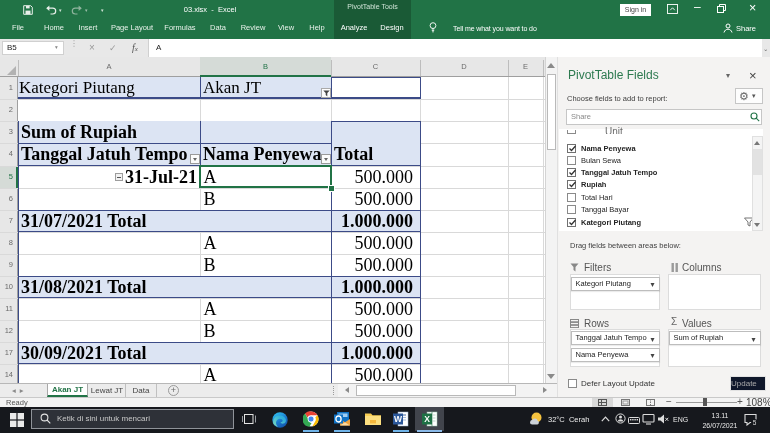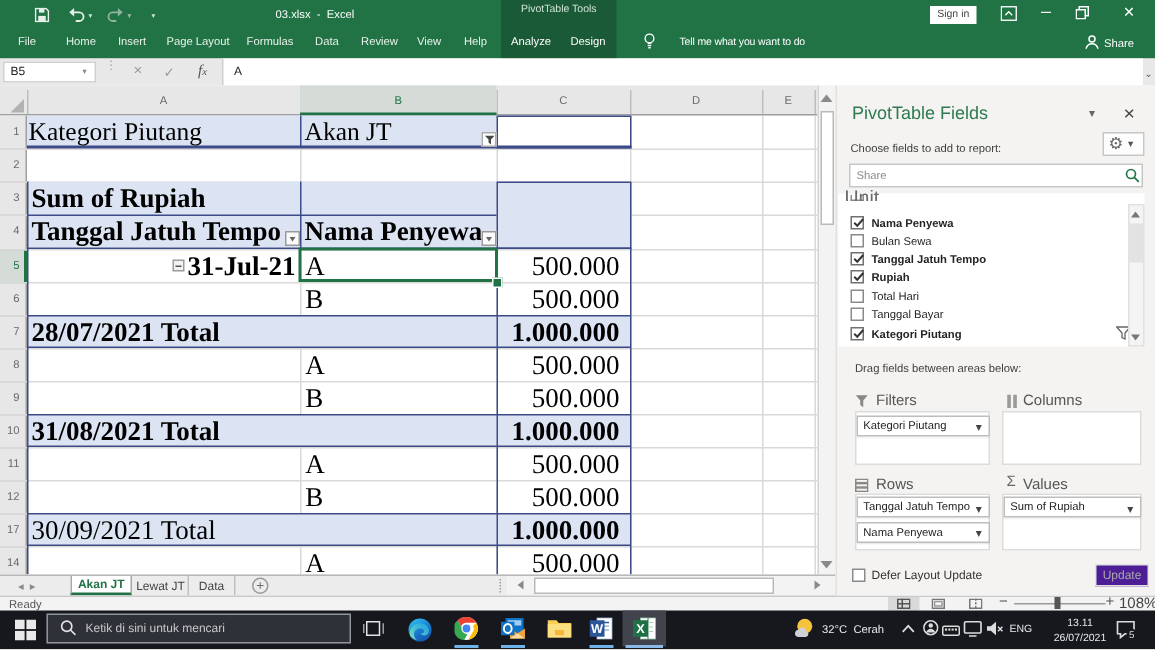--- a/index.html
+++ b/index.html
@@ -154,40 +154,41 @@
 <div class="a" style="left:18px;top:276px;width:402px;height:22px;background:#dce4f3;border-top:1px solid #3c4b87;border-bottom:1px solid #3c4b87;box-sizing:border-box"></div>
 <div class="a" style="left:18px;top:342px;width:402px;height:22px;background:#dce4f3;border-top:1px solid #3c4b87;border-bottom:1px solid #3c4b87;box-sizing:border-box"></div>
 <div class="a" style="left:331px;top:166px;width:1px;height:217px;background:#3c4b87"></div>
 <div class="a" style="left:419.5px;top:166px;width:1.5px;height:217px;background:#3c4b87"></div>
 <div class="a" style="left:18px;top:121px;width:1px;height:262px;background:#3c4b87"></div>
 <div class="a ser f17" style="left:19px;top:77px;width:200px;height:22px;line-height:22px;white-space:nowrap">Kategori Piutang</div>
 <div class="a ser f17" style="left:203px;top:77px;width:120px;height:22px;line-height:22px;white-space:nowrap">Akan JT</div>
 <div class="a ser " style="left:21px;top:121px;width:250px;height:22px;line-height:22px;font-weight:bold;white-space:nowrap">Sum of Rupiah</div>
 <div class="a ser " style="left:21px;top:143px;width:200px;height:22px;line-height:22px;font-weight:bold;white-space:nowrap">Tanggal Jatuh Tempo</div>
 <div class="a ser " style="left:203px;top:143px;width:140px;height:22px;line-height:22px;font-weight:bold;white-space:nowrap">Nama Penyewa</div>
+<div class="a ser " style="left:334px;top:143px;width:80px;height:22px;line-height:22px;font-weight:bold;white-space:nowrap">Total</div>
 <div class="a ser" style="left:60px;top:166px;width:137px;height:22px;line-height:22px;text-align:right;font-weight:bold;white-space:nowrap"><span class="colbtn"></span>31-Jul-21</div>
 <div class="a ser " style="left:203.5px;top:166px;width:40px;height:22px;line-height:22px;white-space:nowrap">A</div>
 <div class="a ser " style="left:203.5px;top:188px;width:40px;height:22px;line-height:22px;white-space:nowrap">B</div>
 <div class="a ser " style="left:203.5px;top:232px;width:40px;height:22px;line-height:22px;white-space:nowrap">A</div>
 <div class="a ser " style="left:203.5px;top:254px;width:40px;height:22px;line-height:22px;white-space:nowrap">B</div>
 <div class="a ser " style="left:203.5px;top:298px;width:40px;height:22px;line-height:22px;white-space:nowrap">A</div>
 <div class="a ser " style="left:203.5px;top:320px;width:40px;height:22px;line-height:22px;white-space:nowrap">B</div>
 <div class="a ser " style="left:203.5px;top:364px;width:40px;height:22px;line-height:22px;white-space:nowrap">A</div>
 <div class="a ser " style="left:331px;top:166px;width:84px;height:22px;line-height:22px;text-align:right;padding-right:2px;box-sizing:border-box;white-space:nowrap">500.000</div>
 <div class="a ser " style="left:331px;top:188px;width:84px;height:22px;line-height:22px;text-align:right;padding-right:2px;box-sizing:border-box;white-space:nowrap">500.000</div>
 <div class="a ser " style="left:331px;top:232px;width:84px;height:22px;line-height:22px;text-align:right;padding-right:2px;box-sizing:border-box;white-space:nowrap">500.000</div>
 <div class="a ser " style="left:331px;top:254px;width:84px;height:22px;line-height:22px;text-align:right;padding-right:2px;box-sizing:border-box;white-space:nowrap">500.000</div>
 <div class="a ser " style="left:331px;top:298px;width:84px;height:22px;line-height:22px;text-align:right;padding-right:2px;box-sizing:border-box;white-space:nowrap">500.000</div>
 <div class="a ser " style="left:331px;top:320px;width:84px;height:22px;line-height:22px;text-align:right;padding-right:2px;box-sizing:border-box;white-space:nowrap">500.000</div>
 <div class="a ser " style="left:331px;top:364px;width:84px;height:22px;line-height:22px;text-align:right;padding-right:2px;box-sizing:border-box;white-space:nowrap">500.000</div>
-<div class="a ser " style="left:21px;top:210px;width:250px;height:22px;line-height:22px;font-weight:bold;white-space:nowrap">28/07/2021 Total</div>
+<div class="a ser " style="left:21px;top:210px;width:250px;height:22px;line-height:22px;font-weight:bold;white-space:nowrap">31/07/2021 Total</div>
 <div class="a ser " style="left:331px;top:210px;width:84px;height:22px;line-height:22px;font-weight:bold;text-align:right;padding-right:2px;box-sizing:border-box;white-space:nowrap">1.000.000</div>
 <div class="a ser " style="left:21px;top:276px;width:250px;height:22px;line-height:22px;font-weight:bold;white-space:nowrap">31/08/2021 Total</div>
 <div class="a ser " style="left:331px;top:276px;width:84px;height:22px;line-height:22px;font-weight:bold;text-align:right;padding-right:2px;box-sizing:border-box;white-space:nowrap">1.000.000</div>
-<div class="a ser " style="left:21px;top:342px;width:250px;height:22px;line-height:22px;font-weight:normal;white-space:nowrap">30/09/2021 Total</div>
+<div class="a ser " style="left:21px;top:342px;width:250px;height:22px;line-height:22px;font-weight:bold;white-space:nowrap">30/09/2021 Total</div>
 <div class="a ser " style="left:331px;top:342px;width:84px;height:22px;line-height:22px;font-weight:bold;text-align:right;padding-right:2px;box-sizing:border-box;white-space:nowrap">1.000.000</div>
 <div class="a ddbtn" style="left:190px;top:154px"></div>
 <div class="a ddbtn" style="left:321px;top:154px"></div>
 <div class="a" style="left:320.5px;top:87.5px;width:10.5px;height:10px;background:#fdfdfd;border:1px solid #aaa;box-sizing:border-box"></div>
     <svg class="a" style="left:322.5px;top:89.5px" width="7" height="7" viewBox="0 0 7 7">
       <path d="M0.3 0.5h6.4L4.3 3v3.4L2.7 5V3z" fill="#444"></path>
     </svg>
 <div class="a" style="left:199px;top:165px;width:133px;height:23px;border:2px solid #217346;box-sizing:border-box"></div>
 <div class="a" style="left:328px;top:185px;width:5px;height:5px;background:#217346;border:1px solid #fff;box-sizing:content-box"></div>
 
@@ -237,21 +238,21 @@
 <div class="a" style="left:739px;top:89px;width:12px;height:14px;font-size:11px;line-height:14px;color:#666">⚙</div>
 <div class="a" style="left:752px;top:92px;width:10px;height:8px;color:#555;font-size:7px">▾</div>
 <div class="a" style="left:566px;top:109px;width:196px;height:16px;background:#fff;border:1px solid #c6c6c6;box-sizing:border-box"></div>
 <div class="a" style="left:571px;top:110px;height:14px;line-height:14px;font-size:7.5px;color:#8a8a8a">Share</div>
 <svg class="a" style="left:750px;top:112px" width="10" height="10" viewBox="0 0 10 10">
       <circle cx="4" cy="4" r="3" fill="none" stroke="#217346" stroke-width="1.1"></circle>
       <line x1="6.2" y1="6.2" x2="9.2" y2="9.2" stroke="#217346" stroke-width="1.1"></line>
     </svg>
 <div class="a" style="left:559px;top:129px;width:204px;height:102px;background:#fff"></div>
 <div class="a" style="left:567px;top:130px;width:9px;height:4px;border:1px solid #8a8a8a;border-top:none;box-sizing:border-box;background:#fff"></div>
-<div class="a" style="left:563px;top:126px;height:8px;line-height:11px;font-size:13px;color:#6a6a6a;white-space:nowrap;overflow:hidden">Unit</div>
+<div class="a" style="left:605px;top:126px;height:8px;line-height:11px;font-size:10px;color:#6a6a6a;white-space:nowrap;overflow:hidden">Unit</div>
 <div class="a" style="left:567px;top:143.5px;width:9px;height:9px;background:#fff;border:1px solid #707070;box-sizing:border-box"></div>
 <svg class="a" style="left:568px;top:143.5px" width="9" height="9" viewBox="0 0 9 9">
       <path d="M1.5 4.5l2 2 4-4.5" fill="none" stroke="#333" stroke-width="1.3"></path>
     </svg>
 <div class="a" style="left:581px;top:142.5px;height:11px;line-height:11px;font-size:7.5px;color:#252525;font-weight:bold;white-space:nowrap">Nama Penyewa</div>
 <div class="a" style="left:567px;top:155.8px;width:9px;height:9px;background:#fff;border:1px solid #8a8a8a;box-sizing:border-box"></div>
 <div class="a" style="left:581px;top:154.8px;height:11px;line-height:11px;font-size:7.5px;color:#252525;white-space:nowrap">Bulan Sewa</div>
 <div class="a" style="left:567px;top:167.9px;width:9px;height:9px;background:#fff;border:1px solid #707070;box-sizing:border-box"></div>
 <svg class="a" style="left:568px;top:167.9px" width="9" height="9" viewBox="0 0 9 9">
       <path d="M1.5 4.5l2 2 4-4.5" fill="none" stroke="#333" stroke-width="1.3"></path>
@@ -304,21 +305,21 @@
 <div class="a pill" style="left:570.5px;top:276.5px;width:89px">Kategori Piutang</div>
     <div class="a" style="left:650.5px;top:280.0px;width:9px;height:9px;color:#444;font-size:8px;line-height:9px">▾</div>
 <div class="a pill" style="left:570.5px;top:331px;width:89px">Tanggal Jatuh Tempo</div>
     <div class="a" style="left:650.5px;top:334.5px;width:9px;height:9px;color:#444;font-size:8px;line-height:9px">▾</div>
 <div class="a pill" style="left:570.5px;top:347.5px;width:89px">Nama Penyewa</div>
     <div class="a" style="left:650.5px;top:351.0px;width:9px;height:9px;color:#444;font-size:8px;line-height:9px">▾</div>
 <div class="a pill" style="left:668.5px;top:331px;width:92px">Sum of Rupiah</div>
     <div class="a" style="left:751.5px;top:334.5px;width:9px;height:9px;color:#444;font-size:8px;line-height:9px">▾</div>
 <div class="a" style="left:568px;top:379px;width:9px;height:9px;background:#fff;border:1px solid #8a8a8a;box-sizing:border-box"></div>
 <div class="a" style="left:581px;top:378px;height:11px;line-height:11px;font-size:8px;color:#333;white-space:nowrap">Defer Layout Update</div>
-<div class="a" style="left:730px;top:375.5px;width:36px;height:15px;background:#4c1d95;border:1px solid #e2e2e2;box-sizing:border-box;text-align:center;font-size:8px;line-height:13px;color:#a9a9a9">Update</div>
+<div class="a" style="left:730px;top:375.5px;width:36px;height:15px;background:#0f172a;border:1px solid #e2e2e2;box-sizing:border-box;font-size:8px;line-height:13px;color:#a9a9a9">Update</div>
 
 <div class="a" style="left:0;top:407px;width:770px;height:26px;background:#16181d"></div>
 <svg class="a" style="left:10px;top:413px" width="14" height="14" viewBox="0 0 14 14">
       <rect x="0" y="0" width="6.4" height="6.4" fill="#e9e9e9"></rect>
       <rect x="7.6" y="0" width="6.4" height="6.4" fill="#e9e9e9"></rect>
       <rect x="0" y="7.6" width="6.4" height="6.4" fill="#e9e9e9"></rect>
       <rect x="7.6" y="7.6" width="6.4" height="6.4" fill="#e9e9e9"></rect>
     </svg>
 <div class="a" style="left:31px;top:409px;width:203px;height:20px;background:#2e3138;border:1px solid #8f9399;box-sizing:border-box"></div>
 <svg class="a" style="left:40px;top:413px" width="11" height="11" viewBox="0 0 11 11">

